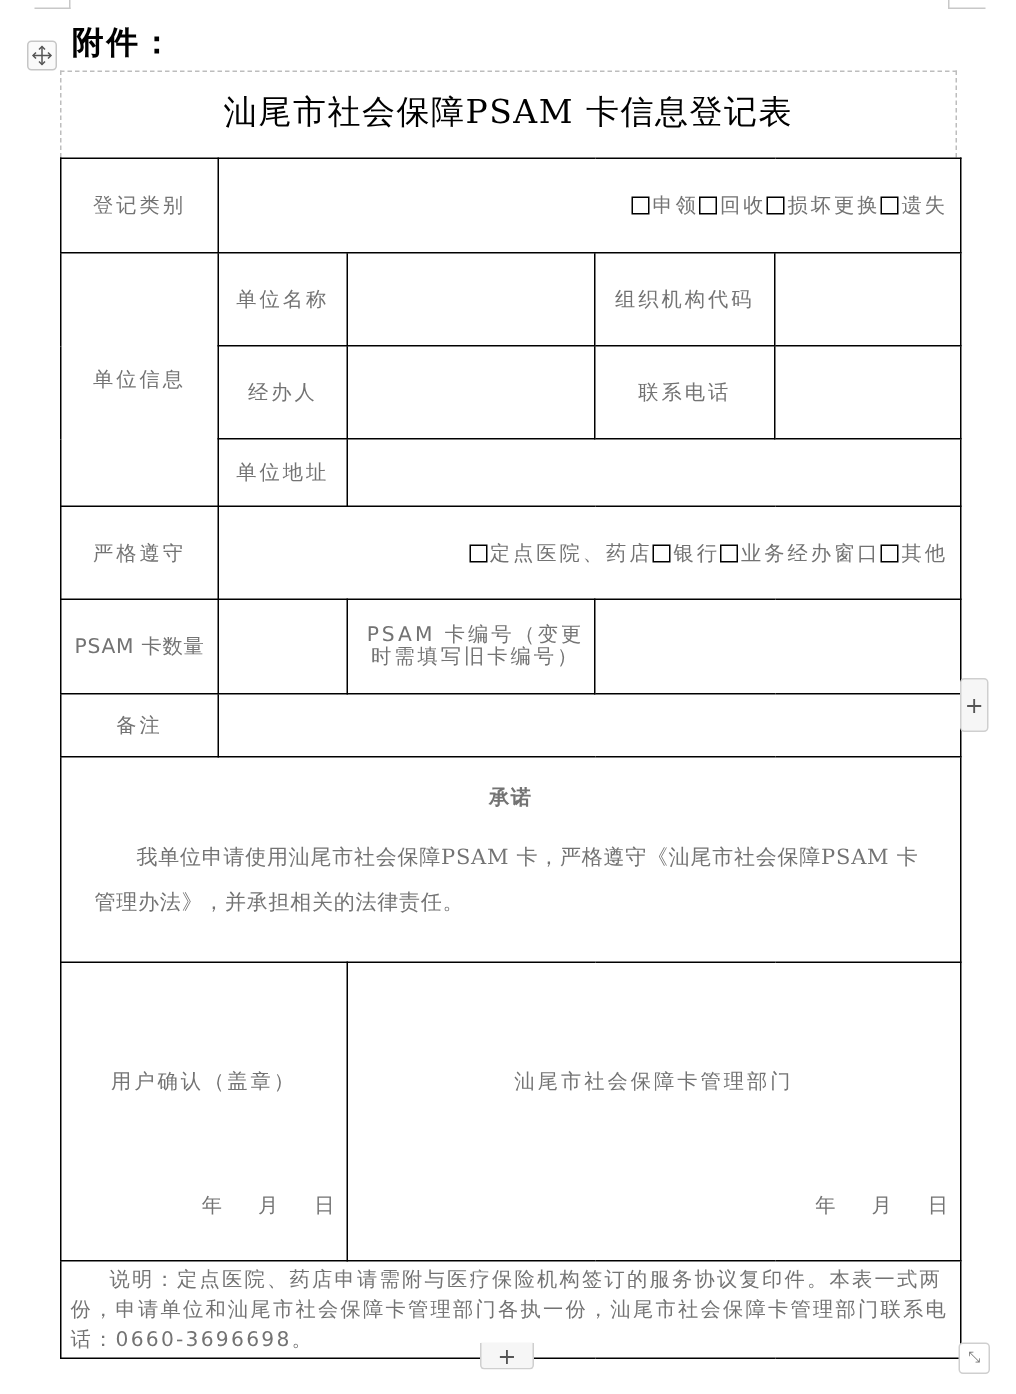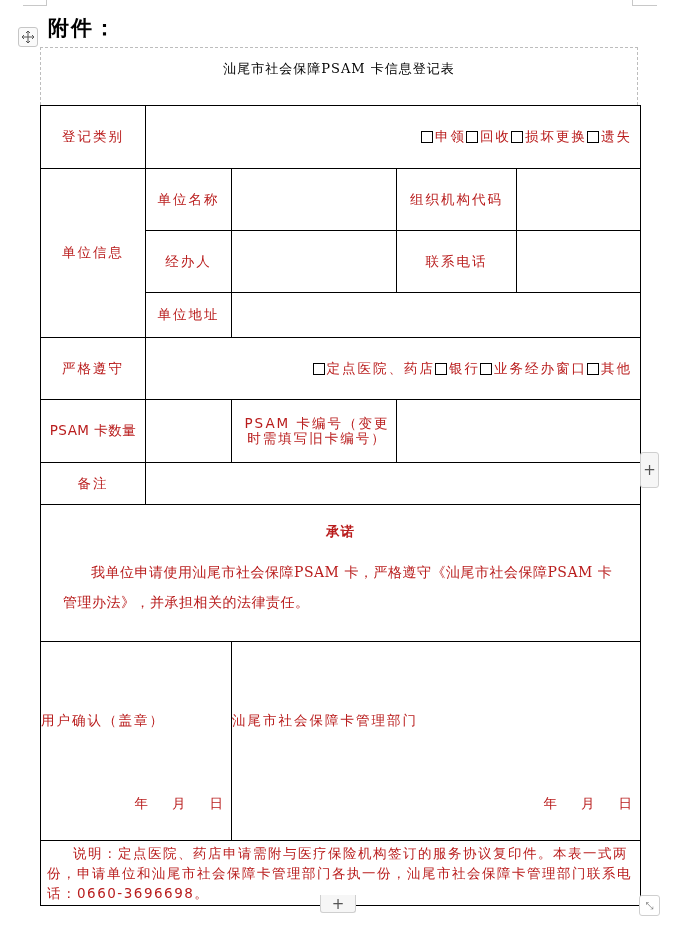--- a/index.html
+++ b/index.html
@@ -21,44 +21,44 @@
       border: 1px solid #c6c6c6; border-radius: 3px; background: #fafafa;
       display: flex; align-items: center; justify-content: center;
     }
     .title-frame {
       position: absolute; left: 40px; top: 47px; width: 598px; height: 58px;
       border-top: 1px dashed #bdbdbd; border-left: 1px dashed #bdbdbd; border-right: 1px dashed #bdbdbd;
       box-sizing: border-box;
     }
     .doc-title {
       position: absolute; left: 40px; top: 60px; width: 598px; text-align: center;
-      font-family: "DejaVu Serif", serif; font-size: 13px; letter-spacing: 1px;
+      font-family: "DejaVu Serif", serif; font-size: 22px; letter-spacing: 1px;
     }
 
     table.form {
       position: absolute; left: 40px; top: 105px; width: 600px;
       border-collapse: collapse; table-layout: fixed; font-size: 13.5px;
     }
     table.form td {
       border: 1.5px solid #000; padding: 0; text-align: center; vertical-align: middle;
-      letter-spacing: 2px; color: #b91c1c;
+      letter-spacing: 2px; color: #737373;
     }
     .opts { display: flex; justify-content: flex-end; align-items: center; padding: 0 8px 0 26px; font-family: Liberation Mono, monospace; }
     .opt { display: inline-flex; align-items: center; }
     .cb {
       display: inline-block; width: 10px; height: 10px; border: 1px solid #000; margin-right: 2px;
     }
     .psam-num-label { text-align: center; padding-left: 6px !important; line-height: 15px; }
     .promise-title { font-weight: bold; font-family: "DejaVu Serif", serif; letter-spacing: 1px !important; }
     .promise-body {
       text-align: left !important; font-weight: normal; font-family: "DejaVu Serif", serif;
       font-size: 14px; line-height: 30px; padding: 0 6px 8px 6px !important; letter-spacing: 0.5px !important;
     }
     .sig-cell { position: relative; height: 198px; vertical-align: top !important; }
-    .sig-label { position: absolute; left: 0; right: 0; top: 70px; text-align: left; }
+    .sig-label { position: absolute; left: 0; right: 0; top: 70px; text-align: center; }
     .sig-date { position: absolute; right: 6px; top: 153px; display: flex; gap: 22px; }
     .note-cell {
       text-align: left !important; font-size: 13.5px; line-height: 20px;
       padding: 2px 4px 2px 6px !important; letter-spacing: 1.5px !important;
     }
     .side-add {
       position: absolute; left: 640px; top: 452px; width: 17px; height: 34px;
       border: 1px solid #cfcfcf; border-radius: 3px; background: #f6f6f6;
       display: flex; align-items: center; justify-content: center; color: #555; font-size: 15px;
     }

